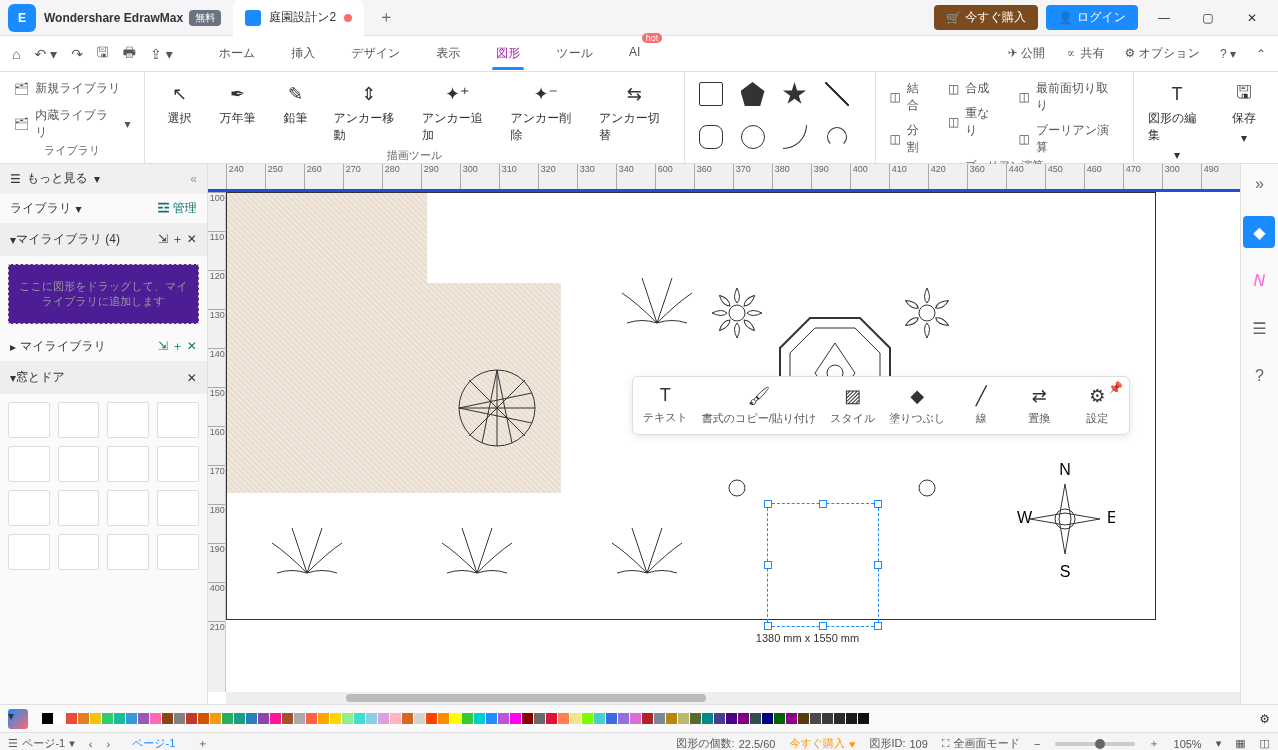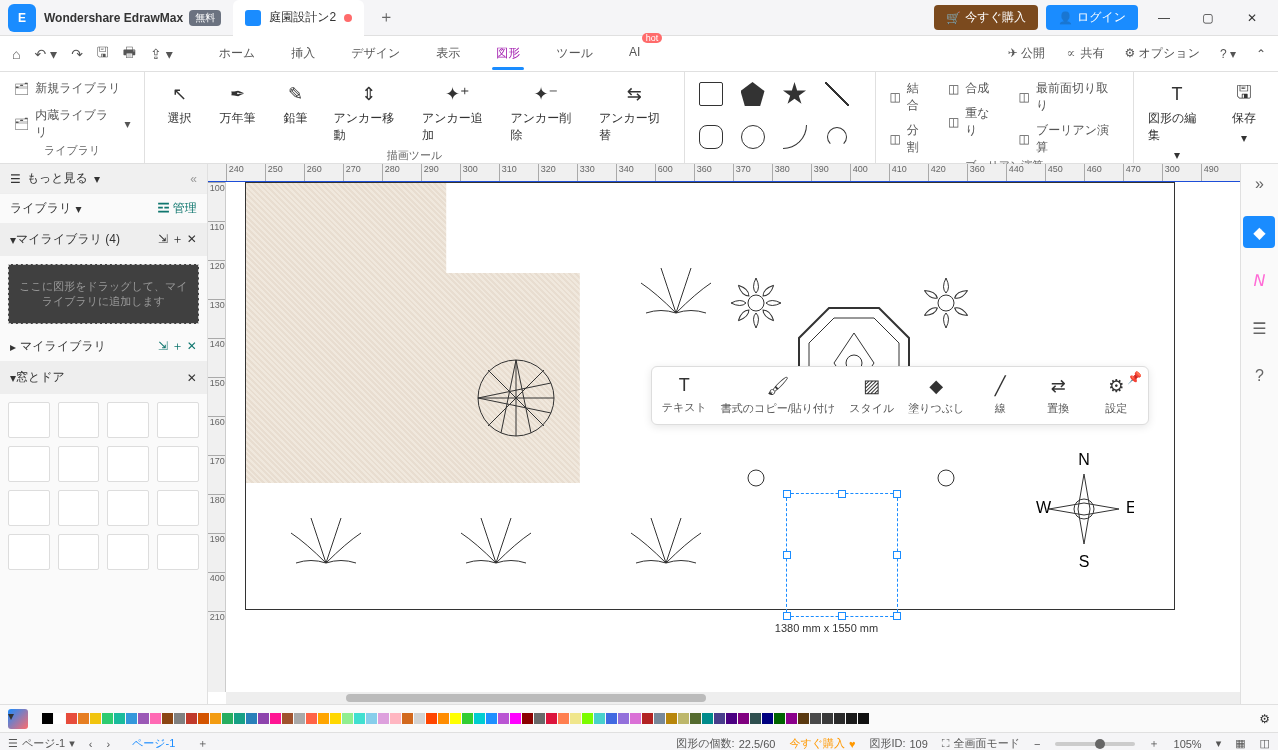--- a/index.html
+++ b/index.html
@@ -36,28 +36,28 @@
 .shape-tool { width: 24px; height: 24px; border: 1.5px solid #333; display: inline-block; }
 .main { display: flex; height: calc(750px - 36px - 36px - 92px - 24px - 22px); }
 .sidebar { width: 218px; border-right: 1px solid #e0e0e0; display: flex; flex-direction: column; overflow: hidden; background: #fafafa; }
 .sb-top { display: flex; align-items: center; padding: 6px 10px; border-bottom: 1px solid #eee; background: #f0f0f0; gap: 6px; }
 .sb-search { display: flex; padding: 6px; gap: 6px; }
 .sb-search input { flex: 1; border: 1px solid #ddd; border-radius: 4px; padding: 4px 6px; background: #f0f0f0; }
 .sb-search button { background: #1a8cff; color: #fff; border: none; padding: 4px 10px; border-radius: 4px; }
 .sb-row { display: flex; align-items: center; padding: 6px 10px; gap: 4px; }
 .sb-row .sp { margin-left: auto; display: flex; gap: 6px; color: #0f766e; }
 .sb-section { padding: 8px 10px; background: #eee; display: flex; align-items: center; }
-.sb-drop { margin: 8px; border: 1px dashed #ccc; padding: 14px 6px; text-align: center; color: #999; background: #404040; font-size: 11px; }
+.sb-drop { margin: 8px; border: 1px dashed #ccc; padding: 14px 6px; text-align: center; color: #999; background: #4c1d95; font-size: 11px; }
 .sb-shapes { display: grid; grid-template-columns: repeat(4, 1fr); gap: 8px; padding: 8px; }
 .sb-shape { height: 36px; border: 1px solid #ddd; background: #fff; border-radius: 2px; }
 .collapse-btn { color: #999; margin-left: auto; }
 .canvas-wrap { flex: 1; display: flex; flex-direction: column; position: relative; }
-.ruler-h { height: 18px; background: #f0f0f0; border-bottom: 1px solid #1d4ed8; display: flex; font-size: 9px; color: #666; padding-left: 18px; overflow: hidden; }
+.ruler-h { height: 28px; background: #f0f0f0; border-bottom: 3px solid #1d4ed8; display: flex; font-size: 9px; color: #666; padding-left: 18px; overflow: hidden; }
 .ruler-h span { width: 39px; border-left: 1px solid #aaa; padding-left: 2px; flex-shrink: 0; }
-.canvas-body { flex: 1; display: flex; position: relative; overflow: hidden; gap: 19px; }
+.canvas-body { flex: 1; display: flex; position: relative; overflow: hidden; }
 .ruler-v { width: 18px; background: #f0f0f0; border-right: 1px solid #ccc; display: flex; flex-direction: column; font-size: 9px; color: #666; }
 .ruler-v span { height: 39px; border-top: 1px solid #aaa; padding-left: 2px; }
 .canvas { flex: 1; background: #fff; position: relative; overflow: hidden; }
 .drawing-area { position: absolute; left: 0; top: 0; width: 930px; height: 428px; border: 1px solid #333; }
 .patio { position: absolute; left: 0; top: 0; width: 334px; height: 300px; background: repeating-linear-gradient(45deg,#e8ddd0,#e8ddd0 2px,#f0e8dd 2px,#f0e8dd 4px); clip-path: polygon(0 0, 60% 0, 60% 30%, 100% 30%, 100% 100%, 0 100%); }
 .gravel { position: absolute; background-image: radial-gradient(#bbb 0.5px, transparent 0.5px); background-size: 4px 4px; }
 .palm { position: absolute; width: 80px; height: 70px; }
 .palm svg { width: 100%; height: 100%; }
 .flower { position: absolute; width: 60px; height: 60px; }
 .compass { position: absolute; right: 40px; bottom: 40px; width: 100px; height: 120px; }

